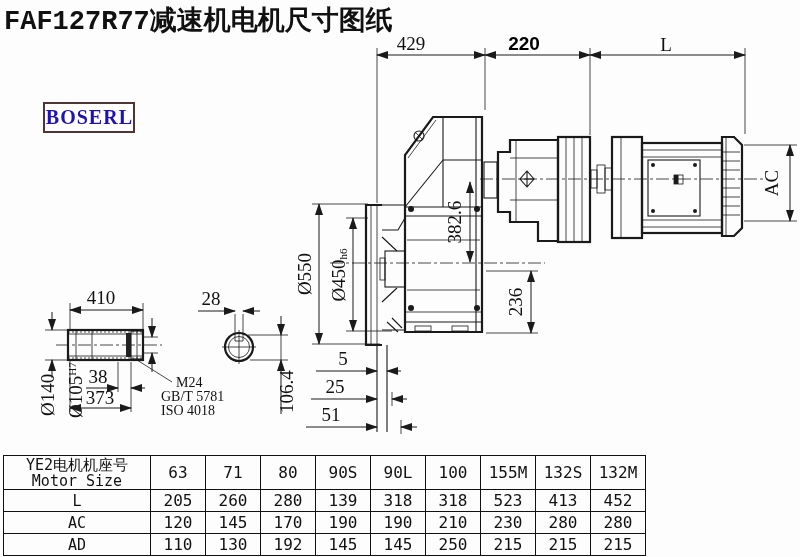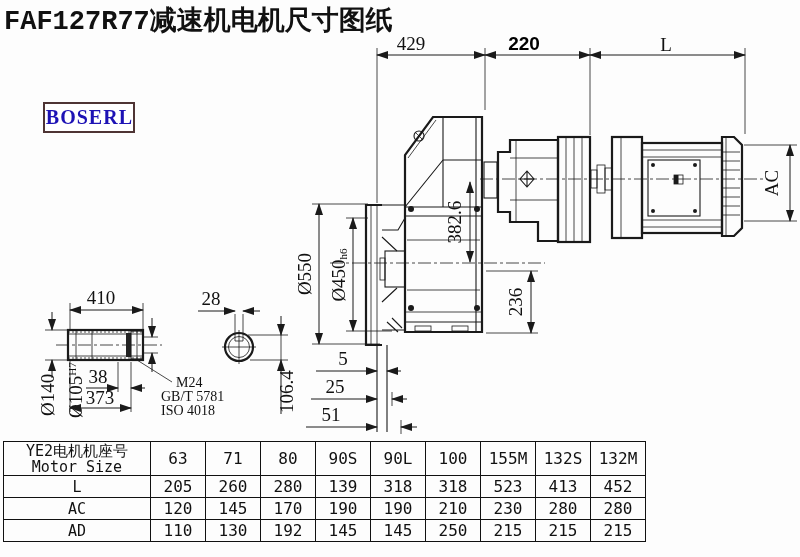--- a/index.html
+++ b/index.html
@@ -13,21 +13,21 @@
   .logo span{font-family:"Liberation Serif",serif;font-weight:bold;font-size:20px;
         color:#1d12b5;letter-spacing:1px;}
   svg{position:absolute;left:0;top:0;}
   .ln{stroke:#1a1a1a;stroke-width:1.1;fill:none;}
   .tk{stroke:#1a1a1a;stroke-width:2.2;fill:none;}
   .tn{stroke:#1a1a1a;stroke-width:0.8;fill:none;}
   .dm{stroke:#1a1a1a;stroke-width:1;fill:none;}
   .cl{stroke:#1a1a1a;stroke-width:0.8;fill:none;stroke-dasharray:13 3 3 3;}
   text.d{font-family:"Liberation Serif",serif;font-size:19px;fill:#111;}
   text.s{font-family:"Liberation Serif",serif;font-size:14px;fill:#111;}
-  .tblwrap{position:absolute;left:3px;top:441px;}
+  .tblwrap{position:absolute;left:3px;top:455px;}
   table{border-collapse:collapse;table-layout:fixed;}
   td{border:1.6px solid #111;text-align:center;vertical-align:middle;
      font-family:"DejaVu Sans Mono","Liberation Sans",monospace;font-size:16px;
      height:21px;padding:0;}
   td.c0{width:146px;font-size:15px;line-height:16px;}
   td.cc{width:54px;}
   tr.hdr td{height:33px;}
 </style>
 </head>
 <body>

